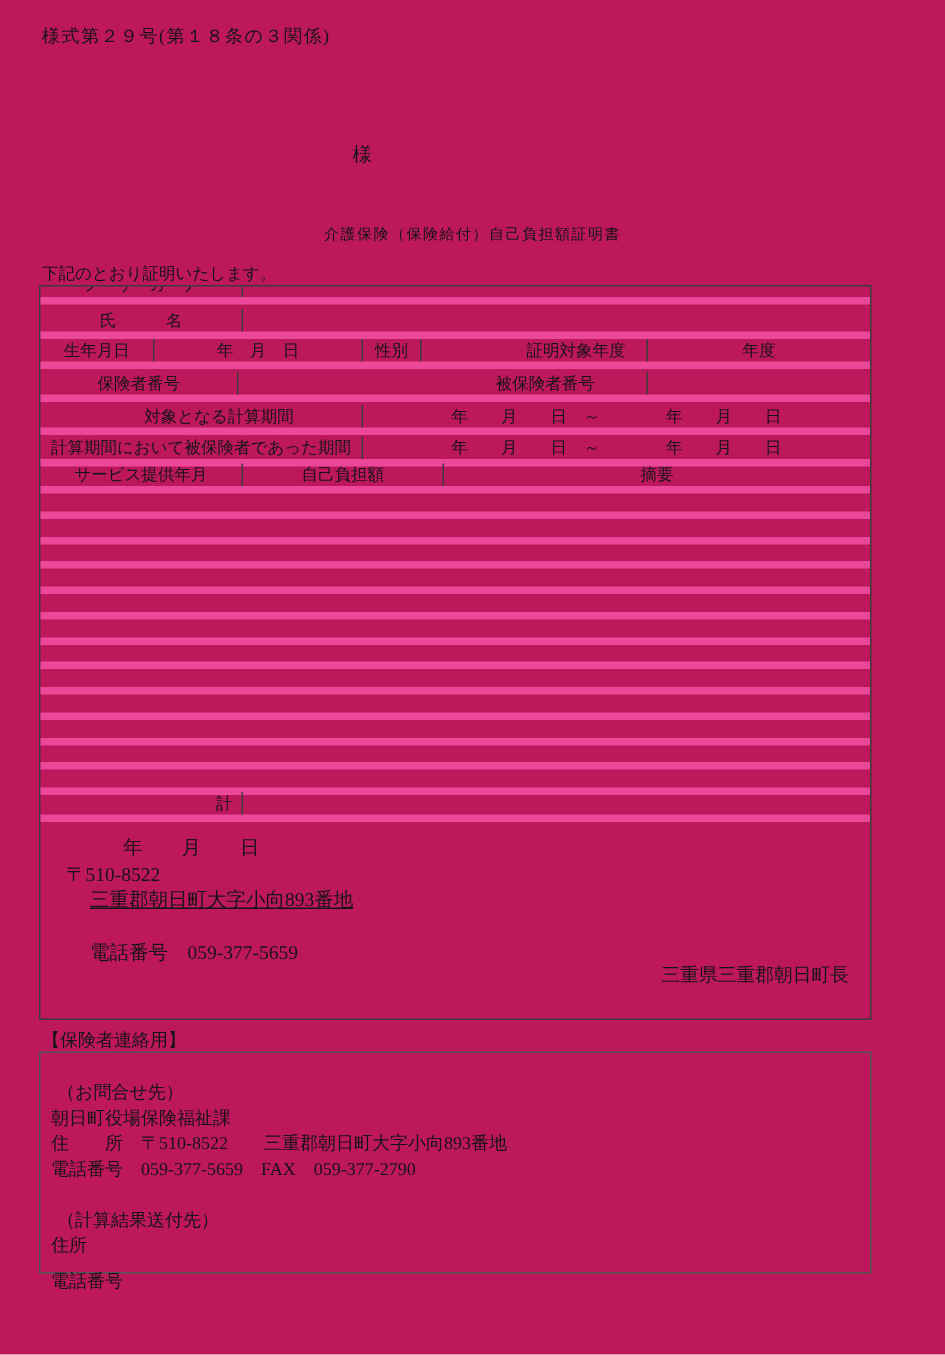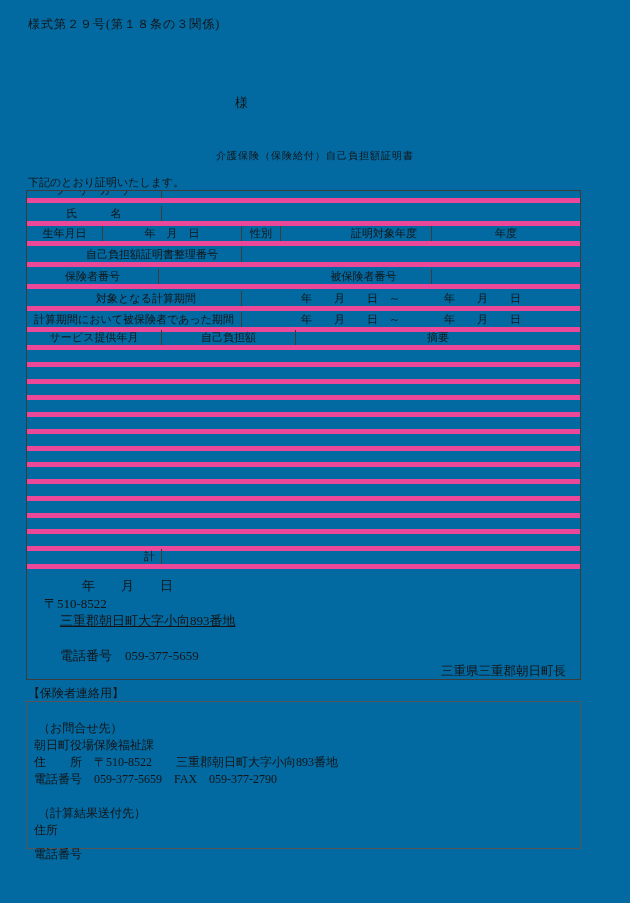--- a/index.html
+++ b/index.html
@@ -1,16 +1,16 @@
 <!DOCTYPE html>
 <html><head>
 <meta charset="utf-8">
 <style>
   html,body{margin:0;padding:0;background:#fff;}
-  .page{position:relative;width:630px;height:903px;background:#0369a1;overflow:hidden;
+  .page{position:relative;width:630px;height:903px;background:#be185d;overflow:hidden;
         font-family:"Liberation Serif","DejaVu Serif",serif;color:#141414;}
   .abs{position:absolute;}
   .form-number{left:28px;top:16px;font-size:12px;letter-spacing:1px;}
   .addressee{left:235px;top:94px;font-size:13px;}
   .doc-title{left:0;top:149px;width:100%;text-align:center;font-size:10px;letter-spacing:1px;}
   .intro{left:28px;top:175px;font-size:11px;}
 
   .cert-box{left:26px;top:190px;width:555px;height:490px;border:1px solid #3c3c3c;box-sizing:border-box;}
   .row{display:flex;border-bottom:5px solid #ec4899;box-sizing:border-box;font-size:11px;align-items:flex-end;}
   .cell{display:flex;align-items:center;justify-content:center;border-right:1px solid #3c3c3c;
@@ -71,24 +71,20 @@
 
     <div class="row h20">
       <div class="cell w76">生年月日</div>
       <div class="cell w139">年　月　日</div>
       <div class="cell w39">性別</div>
       <div class="cell w56"></div>
       <div class="cell w95">証明対象年度</div>
       <div class="cell rest last">年度</div>
     </div>
 
-    <div class="row h21">
-      <div class="cell w215 pad-l36">自己負担額証明書整理番号</div>
-      <div class="cell rest last"></div>
-    </div>
 
     <div class="row h22">
       <div class="cell w132">保険者番号</div>
       <div class="cell w137"></div>
       <div class="cell w136">被保険者番号</div>
       <div class="cell rest last"></div>
     </div>
 
     <div class="row h22">
       <div class="cell w215 pad-l24">対象となる計算期間</div>

